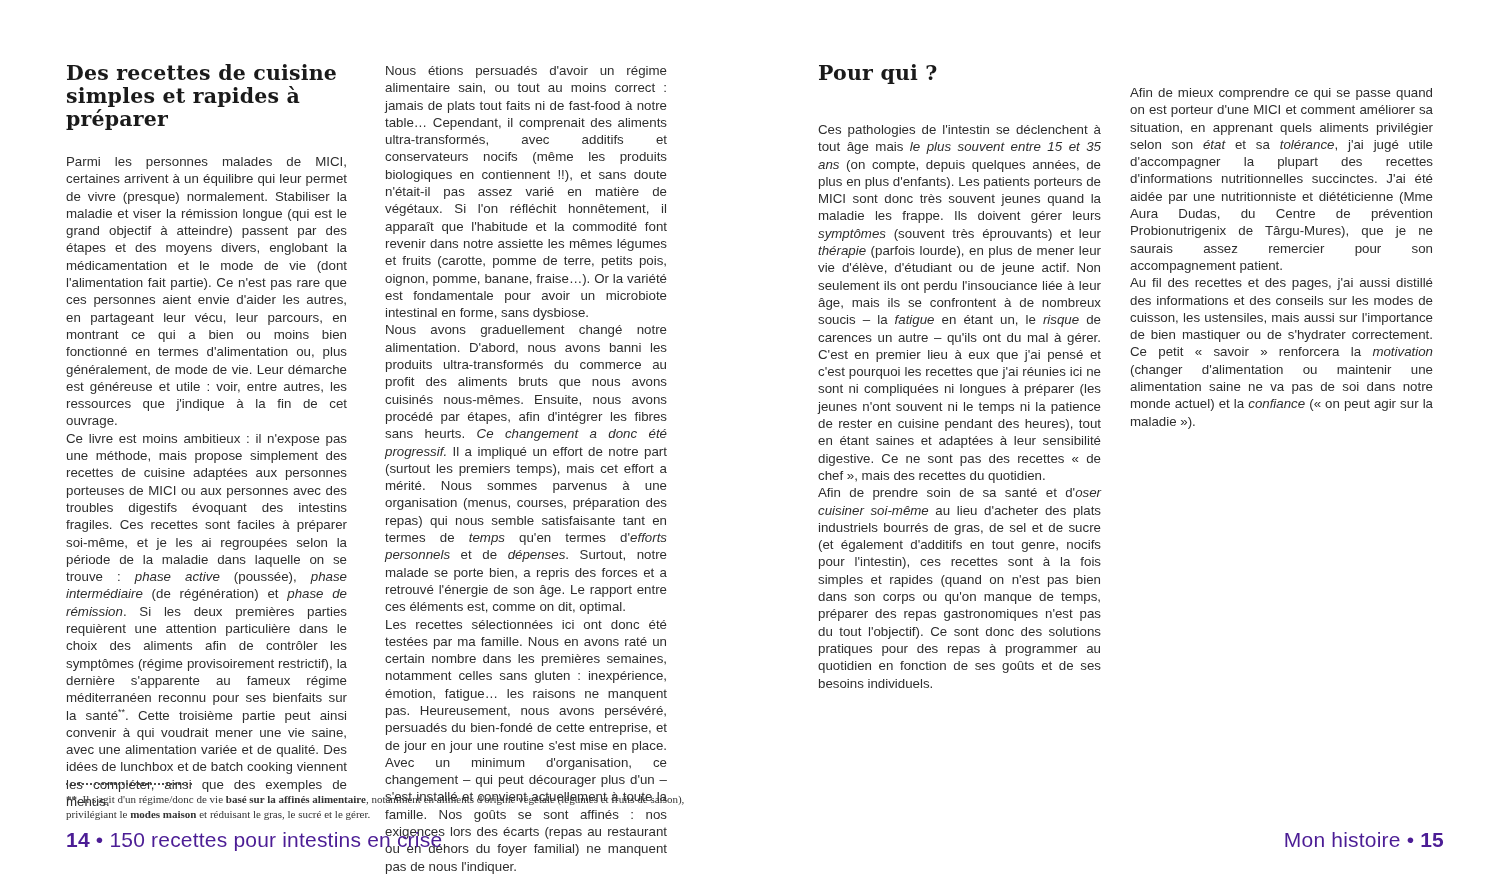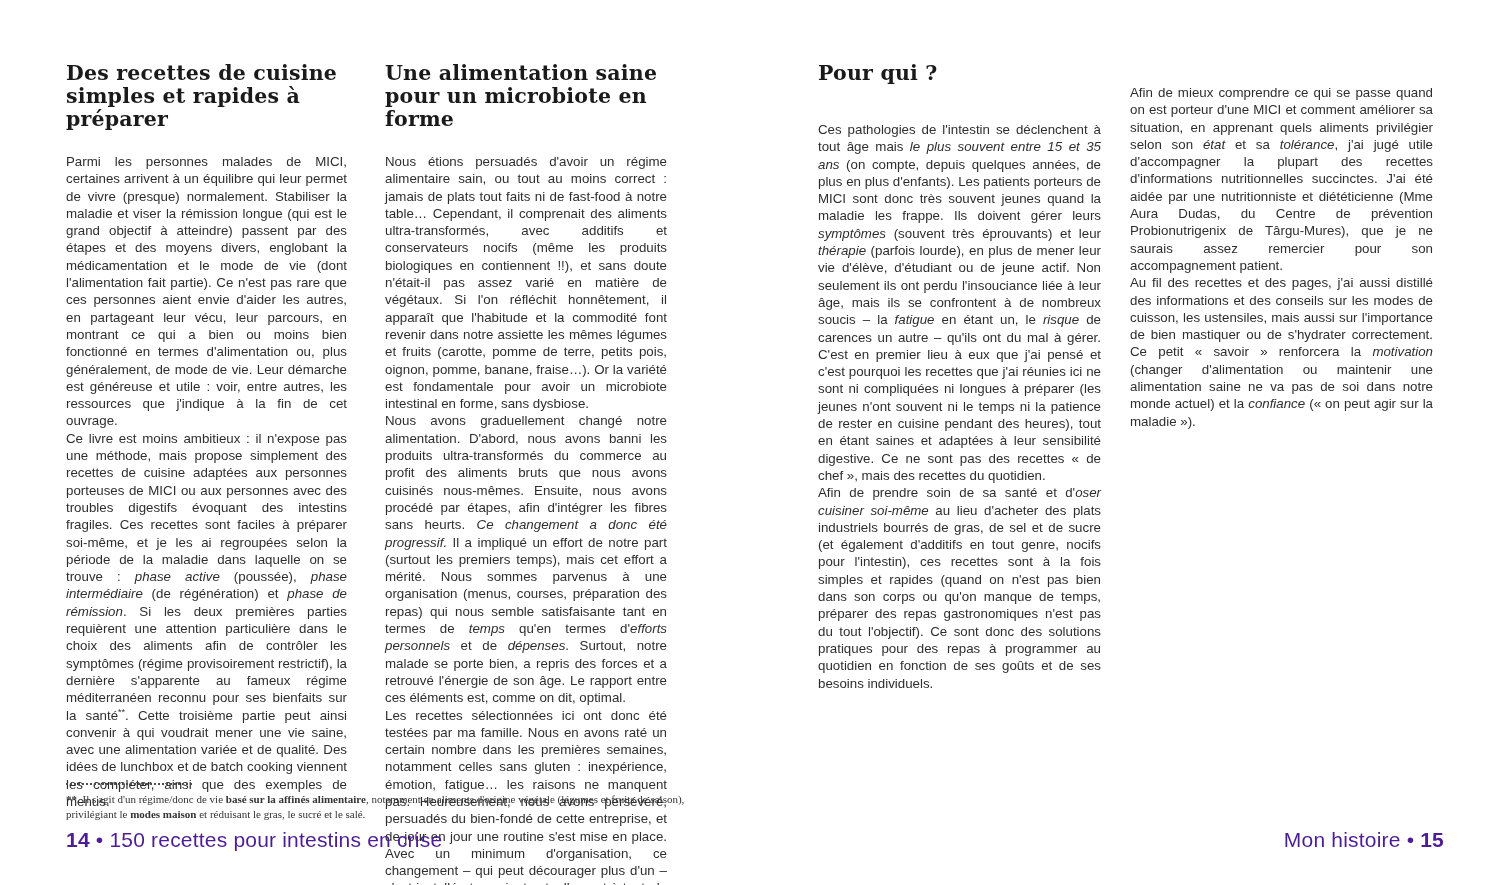--- a/index.html
+++ b/index.html
@@ -87,39 +87,37 @@
 <div class="canvas">
 
   <section class="col body-text" style="left:66px; width:281px;">
     <h1 class="heading">Des recettes de cuisine
 simples et rapides à préparer</h1>
     <p><span>Parmi les personnes malades de MICI, certaines arrivent à un équilibre qui leur permet de vivre (presque) normalement. Stabiliser la maladie et viser la rémission longue (qui est le grand objectif à atteindre) passent par des étapes et des moyens divers, englobant la médicamentation et le mode de vie (dont l'alimentation fait partie). Ce n'est pas rare que ces personnes aient envie d'aider les autres, en partageant leur vécu, leur parcours, en montrant ce qui a bien ou moins bien fonctionné en termes d'alimentation ou, plus généralement, de mode de vie. Leur démarche est généreuse et utile : voir, entre autres, les ressources que j'indique à la fin de cet ouvrage.</span></p>
     <p><span>Ce livre est moins ambitieux : il n'expose pas une méthode, mais propose simplement des recettes de cuisine adaptées aux personnes porteuses de MICI ou aux personnes avec des troubles digestifs évoquant des intestins fragiles. Ces recettes sont faciles à préparer soi-même, et je les ai regroupées selon la période de la maladie dans laquelle on se trouve : </span><span class="seg-i">phase active</span><span> (poussée), </span><span class="seg-i">phase intermédiaire</span><span> (de régénération) et </span><span class="seg-i">phase de rémission</span><span>. Si les deux premières parties requièrent une attention particulière dans le choix des aliments afin de contrôler les symptômes (régime provisoirement restrictif), la dernière s'apparente au fameux régime méditerranéen reconnu pour ses bienfaits sur la santé</span><sup>**</sup><span>. Cette troisième partie peut ainsi convenir à qui voudrait mener une vie saine, avec une alimentation variée et de qualité. Des idées de lunchbox et de batch cooking viennent les compléter, ainsi que des exemples de menus.</span></p>
   </section>
 
   <section class="col body-text" style="left:385px; width:282px;">
-    <h1 class="heading">Une alimentation saine
-pour un microbiote en forme</h1>
     <p><span>Nous étions persuadés d'avoir un régime alimentaire sain, ou tout au moins correct : jamais de plats tout faits ni de fast-food à notre table… Cependant, il comprenait des aliments ultra-transformés, avec additifs et conservateurs nocifs (même les produits biologiques en contiennent !!), et sans doute n'était-il pas assez varié en matière de végétaux. Si l'on réfléchit honnêtement, il apparaît que l'habitude et la commodité font revenir dans notre assiette les mêmes légumes et fruits (carotte, pomme de terre, petits pois, oignon, pomme, banane, fraise…). Or la variété est fondamentale pour avoir un microbiote intestinal en forme, sans dysbiose.</span></p>
     <p><span>Nous avons graduellement changé notre alimentation. D'abord, nous avons banni les produits ultra-transformés du commerce au profit des aliments bruts que nous avons cuisinés nous-mêmes. Ensuite, nous avons procédé par étapes, afin d'intégrer les fibres sans heurts. </span><span class="seg-i">Ce changement a donc été progressif.</span><span> Il a impliqué un effort de notre part (surtout les premiers temps), mais cet effort a mérité. Nous sommes parvenus à une organisation (menus, courses, préparation des repas) qui nous semble satisfaisante tant en termes de </span><span class="seg-i">temps</span><span> qu'en termes d'</span><span class="seg-i">efforts personnels</span><span> et de </span><span class="seg-i">dépenses</span><span>. Surtout, notre malade se porte bien, a repris des forces et a retrouvé l'énergie de son âge. Le rapport entre ces éléments est, comme on dit, optimal.</span></p>
     <p><span>Les recettes sélectionnées ici ont donc été testées par ma famille. Nous en avons raté un certain nombre dans les premières semaines, notamment celles sans gluten : inexpérience, émotion, fatigue… les raisons ne manquent pas. Heureusement, nous avons persévéré, persuadés du bien-fondé de cette entreprise, et de jour en jour une routine s'est mise en place. Avec un minimum d'organisation, ce changement – qui peut décourager plus d'un – s'est installé et convient actuellement à toute la famille. Nos goûts se sont affinés : nos exigences lors des écarts (repas au restaurant ou en dehors du foyer familial) ne manquent pas de nous l'indiquer.</span></p>
   </section>
 
   <section class="col body-text" style="left:818px; width:283px;">
     <h1 class="heading single">Pour qui ?</h1>
     <p><span>Ces pathologies de l'intestin se déclenchent à tout âge mais </span><span class="seg-i">le plus souvent entre 15 et 35 ans</span><span> (on compte, depuis quelques années, de plus en plus d'enfants). Les patients porteurs de MICI sont donc très souvent jeunes quand la maladie les frappe. Ils doivent gérer leurs </span><span class="seg-i">symptômes</span><span> (souvent très éprouvants) et leur </span><span class="seg-i">thérapie</span><span> (parfois lourde), en plus de mener leur vie d'élève, d'étudiant ou de jeune actif. Non seulement ils ont perdu l'insouciance liée à leur âge, mais ils se confrontent à de nombreux soucis – la </span><span class="seg-i">fatigue</span><span> en étant un, le </span><span class="seg-i">risque</span><span> de carences un autre – qu'ils ont du mal à gérer. C'est en premier lieu à eux que j'ai pensé et c'est pourquoi les recettes que j'ai réunies ici ne sont ni compliquées ni longues à préparer (les jeunes n'ont souvent ni le temps ni la patience de rester en cuisine pendant des heures), tout en étant saines et adaptées à leur sensibilité digestive. Ce ne sont pas des recettes « de chef », mais des recettes du quotidien.</span></p>
     <p><span>Afin de prendre soin de sa santé et d'</span><span class="seg-i">oser cuisiner soi-même</span><span> au lieu d'acheter des plats industriels bourrés de gras, de sel et de sucre (et également d'additifs en tout genre, nocifs pour l'intestin), ces recettes sont à la fois simples et rapides (quand on n'est pas bien dans son corps ou qu'on manque de temps, préparer des repas gastronomiques n'est pas du tout l'objectif). Ce sont donc des solutions pratiques pour des repas à programmer au quotidien en fonction de ses goûts et de ses besoins individuels.</span></p>
   </section>
 
   <section class="col body-text" style="left:1130px; top:84px; width:303px;">
     <p><span>Afin de mieux comprendre ce qui se passe quand on est porteur d'une MICI et comment améliorer sa situation, en apprenant quels aliments privilégier selon son </span><span class="seg-i">état</span><span> et sa </span><span class="seg-i">tolérance</span><span>, j'ai jugé utile d'accompagner la plupart des recettes d'informations nutritionnelles succinctes. J'ai été aidée par une nutritionniste et diététicienne (Mme Aura Dudas, du Centre de prévention Probionutrigenix de Târgu-Mures), que je ne saurais assez remercier pour son accompagnement patient.</span></p>
     <p><span>Au fil des recettes et des pages, j'ai aussi distillé des informations et des conseils sur les modes de cuisson, les ustensiles, mais aussi sur l'importance de bien mastiquer ou de s'hydrater correctement. Ce petit « savoir » renforcera la </span><span class="seg-i">motivation</span><span> (changer d'alimentation ou maintenir une alimentation saine ne va pas de soi dans notre monde actuel) et la </span><span class="seg-i">confiance</span><span> (« on peut agir sur la maladie »).</span></p>
   </section>
 
   <div class="footnote-block">
     <div class="footnote-separator"></div>
-    <p class="footnote-text"><span class="seg-b">**.</span><span>  Il s'agit d'un régime/donc de vie </span><span class="seg-b">basé sur la affinés alimentaire</span><span>, notamment en aliments d'origine végétale (légumes et fruits de saison), privilégiant le </span><span class="seg-b">modes maison</span><span> et réduisant le gras, le sucré et le salé.</span></p>
+    <p class="footnote-text"><span class="seg-b">**.</span><span>  Il s'agit d'un régime/donc de vie </span><span class="seg-b">basé sur la affinés alimentaire</span><span>, notamment en aliments d'origine végétale (légumes et fruits de saison), privilégiant le </span><span class="seg-b">modes maison</span><span> et réduisant le gras, le sucré et le gérer.</span></p>
   </div>
 
   <div class="page-footer left"><span class="seg-b">14</span><span> • 150 recettes pour intestins en crise</span></div>
   <div class="page-footer right"><span>Mon histoire • </span><span class="seg-b">15</span></div>
 
 </div>
 
 </body></html>

